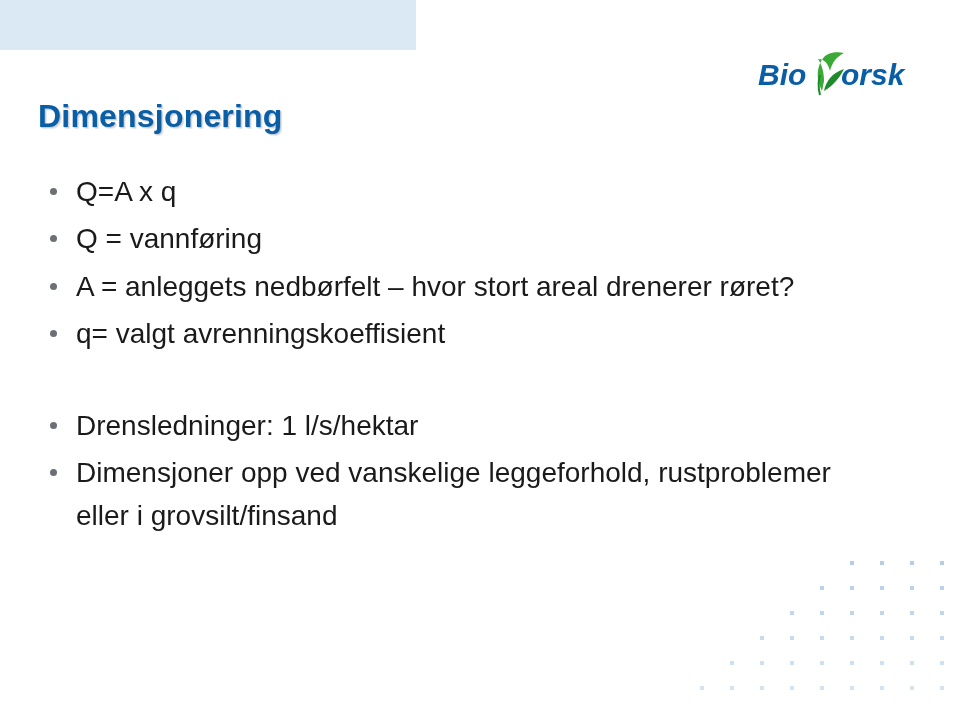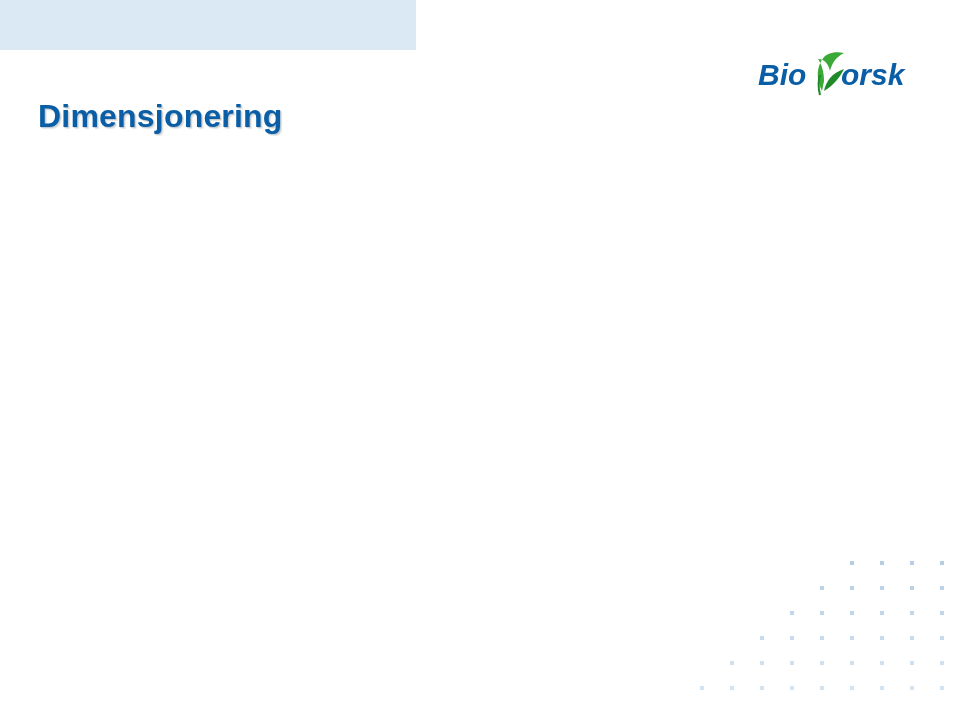--- a/index.html
+++ b/index.html
@@ -92,21 +92,31 @@
       <path d="M12 40 C 6 28, 6 16, 14 6 C 18 2, 26 0, 34 2 C 26 6, 22 12, 20 20 C 18 12, 14 8, 8 8 C 12 14, 14 22, 14 30 Z" fill="#3aa935"></path>
       <path d="M14 40 C 16 30, 22 22, 34 18 C 30 26, 24 34, 14 40 Z" fill="#1f8a2a"></path>
       <path d="M10 44 C 8 36, 8 30, 10 24" stroke="#1f8a2a" stroke-width="2" fill="none"></path>
     </g>
   </svg>
 </div>
 
 <div class="title">Dimensjonering</div>
 
 <div class="content">
+  <ul>
+    <li><span>Q=A x q</span></li>
+    <li><span>Q = vannføring</span></li>
+    <li><span>A = anleggets nedbørfelt – hvor stort areal drenerer røret?</span></li>
+    <li><span>q= valgt avrenningskoeffisient</span></li>
+  </ul>
   <div class="gap"></div>
+  <ul>
+    <li><span>Drensledninger: 1 l/s/hektar</span></li>
+    <li><span>Dimensjoner opp ved vanskelige leggeforhold, rustproblemer eller i grovsilt/finsand</span></li>
+  </ul>
 </div>
 
 <div class="dots">
   <svg width="300" height="150" viewBox="0 0 300 150">
     <g>
 
       <g fill="#d5e4f2">
         <rect x="40" y="130" width="4" height="4"></rect>
         <rect x="70" y="130" width="4" height="4"></rect>
         <rect x="100" y="130" width="4" height="4"></rect>

